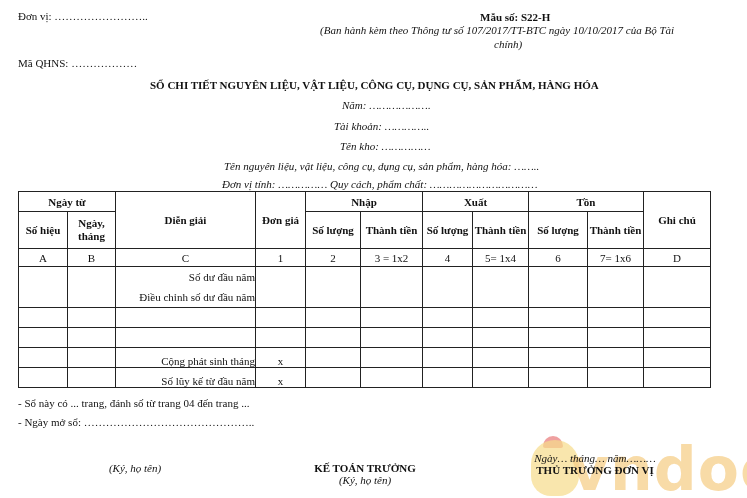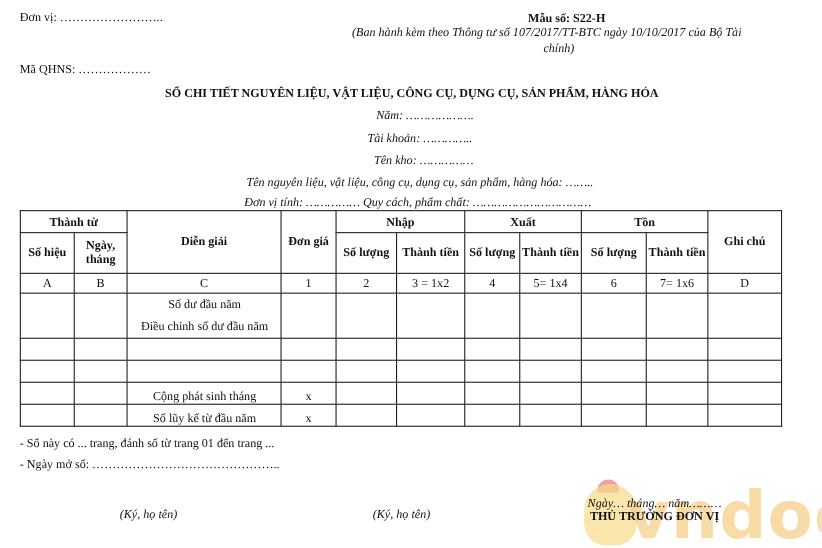--- a/index.html
+++ b/index.html
@@ -14,21 +14,21 @@
 
   table.ledger {
     position:absolute; left:18px; top:191px; border-collapse:collapse;
     font-size:11px; table-layout:fixed;
   }
   table.ledger td, table.ledger th {
     border:1px solid #222; padding:0; text-align:center; vertical-align:middle;
     overflow:hidden; white-space:nowrap;
   }
   table.ledger th { font-weight:bold; }
-  table.ledger td.left { text-align:center; padding-left:1px; vertical-align:top; }
+  table.ledger td.left { text-align:right; padding-left:1px; vertical-align:top; }
   .desc-line { display:block; line-height:20px; }
 
   .watermark {
     position:absolute; left:525px; top:446px; width:222px; height:52px;
     pointer-events:none;
   }
   .wm-text {
     position:absolute; left:45px; top:-12px; font-family:"DejaVu Sans", sans-serif;
     font-weight:bold; font-size:60px; color:#f6cf8a; opacity:0.75; letter-spacing:1px;
   }
@@ -69,21 +69,21 @@
     <col style="width:55px">
       <col style="width:62px">
       <col style="width:50px">
       <col style="width:56px">
     <col style="width:59px">
       <col style="width:56px">
       <col style="width:67px">
   </colgroup>
   <tbody>
       <tr style="height:20px;">
-    <th colspan="2">Thành từ</th>
+    <th colspan="2">Ngày từ</th>
     <th rowspan="2">Diễn giải</th>
     <th rowspan="2">Đơn giá</th>
     <th colspan="2">Nhập</th>
     <th colspan="2">Xuất</th>
     <th colspan="2">Tồn</th>
     <th rowspan="2">Ghi chú</th>
   </tr>
   <tr style="height:37px;">
     <th>Số hiệu</th>
     <th style="white-space:normal; line-height:13px;">Ngày, tháng</th>
@@ -171,31 +171,32 @@
         <td></td>
     <td></td>
         <td></td>
     <td></td>
         <td></td>
     <td></td>
   </tr>
 </tbody>
   </table>
 
-<div class="abs t11" style="left:18px; top:397px;">- Sổ này có ... trang, đánh số từ trang 01 đến trang ...</div>
+<div class="abs t11" style="left:18px; top:397px;">- Sổ này có ... trang, đánh số từ trang 04 đến trang ...</div>
 <div class="abs t11" style="left:18px; top:416px;">- Ngày mở sổ: ………………………………………..</div>
 
 <div class="watermark">
   <div class="wm-comb"></div>
   <div class="wm-chick"></div>
   <div class="wm-text">vndoc</div>
 </div>
 
 <div class="sig" style="left:70px; top:462px; width:130px;">
   <div class="it">(Ký, họ tên)</div>
 </div>
 <div class="sig" style="left:295px; top:462px; width:140px;">
+  <div class="b">KẾ TOÁN TRƯỞNG</div>
   <div class="it">(Ký, họ tên)</div>
 </div>
 <div class="sig" style="left:520px; top:452px; width:150px;">
   <div class="it">Ngày… tháng… năm………</div>
   <div class="b">THỦ TRƯỞNG ĐƠN VỊ</div>
 </div>
 
 </body></html>

